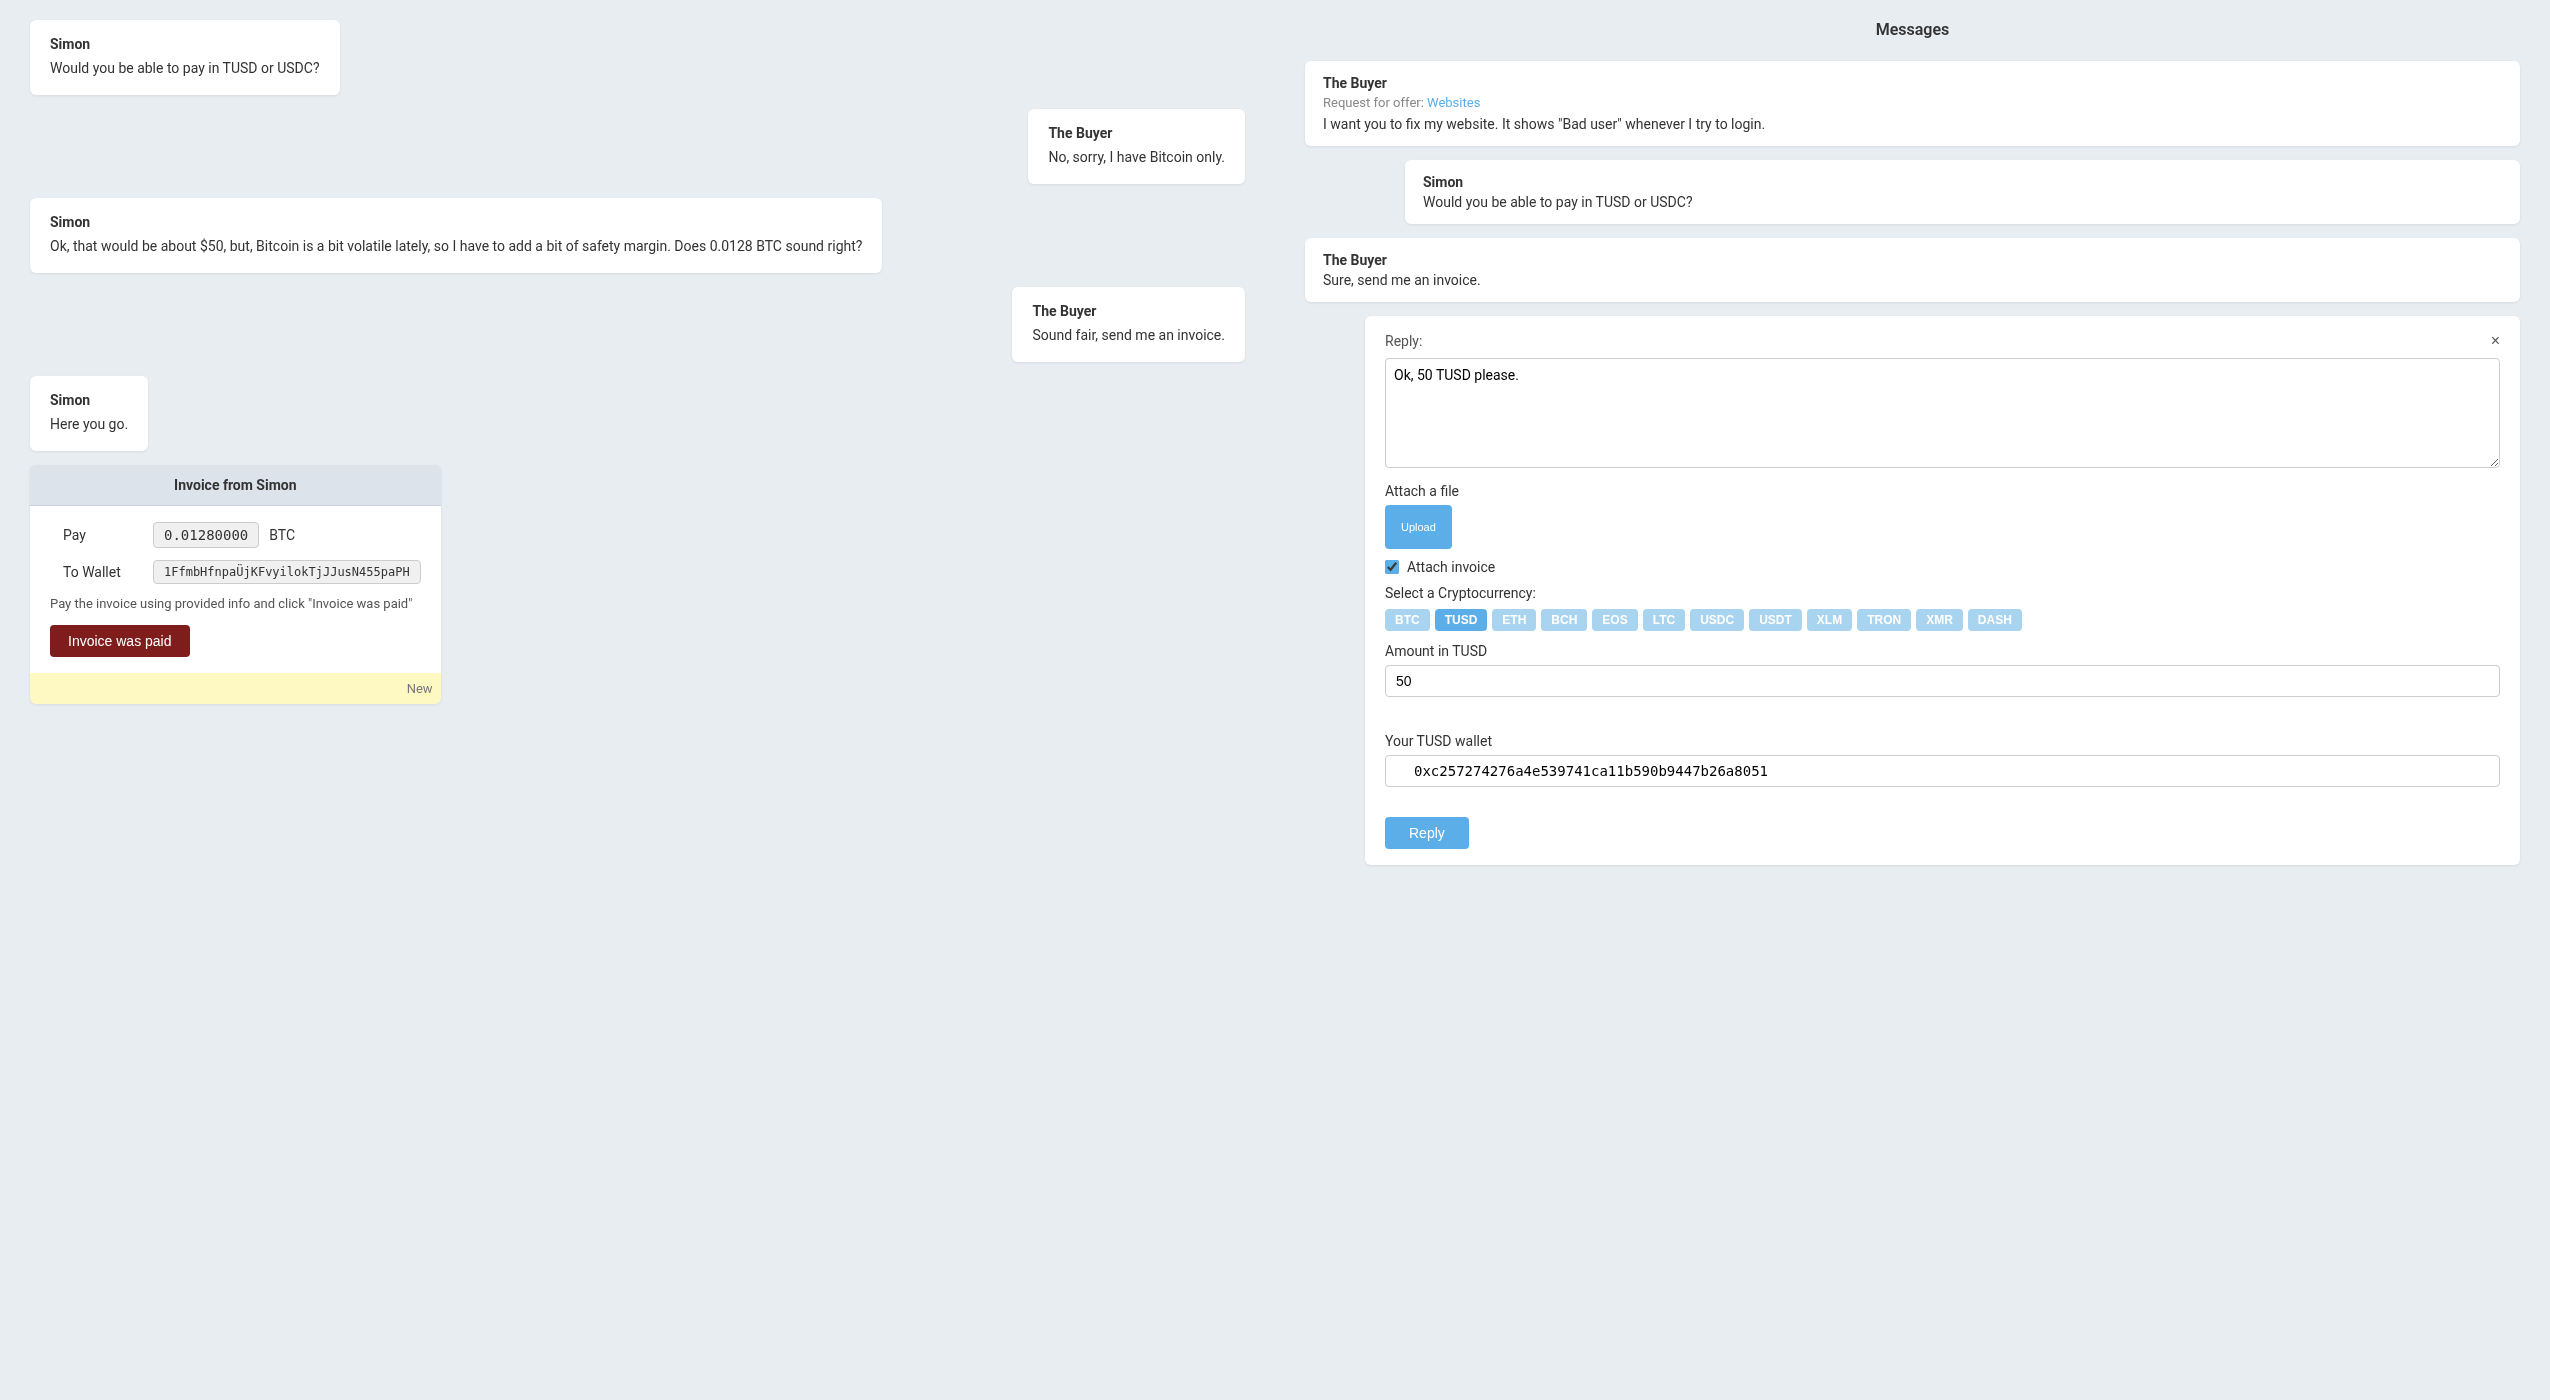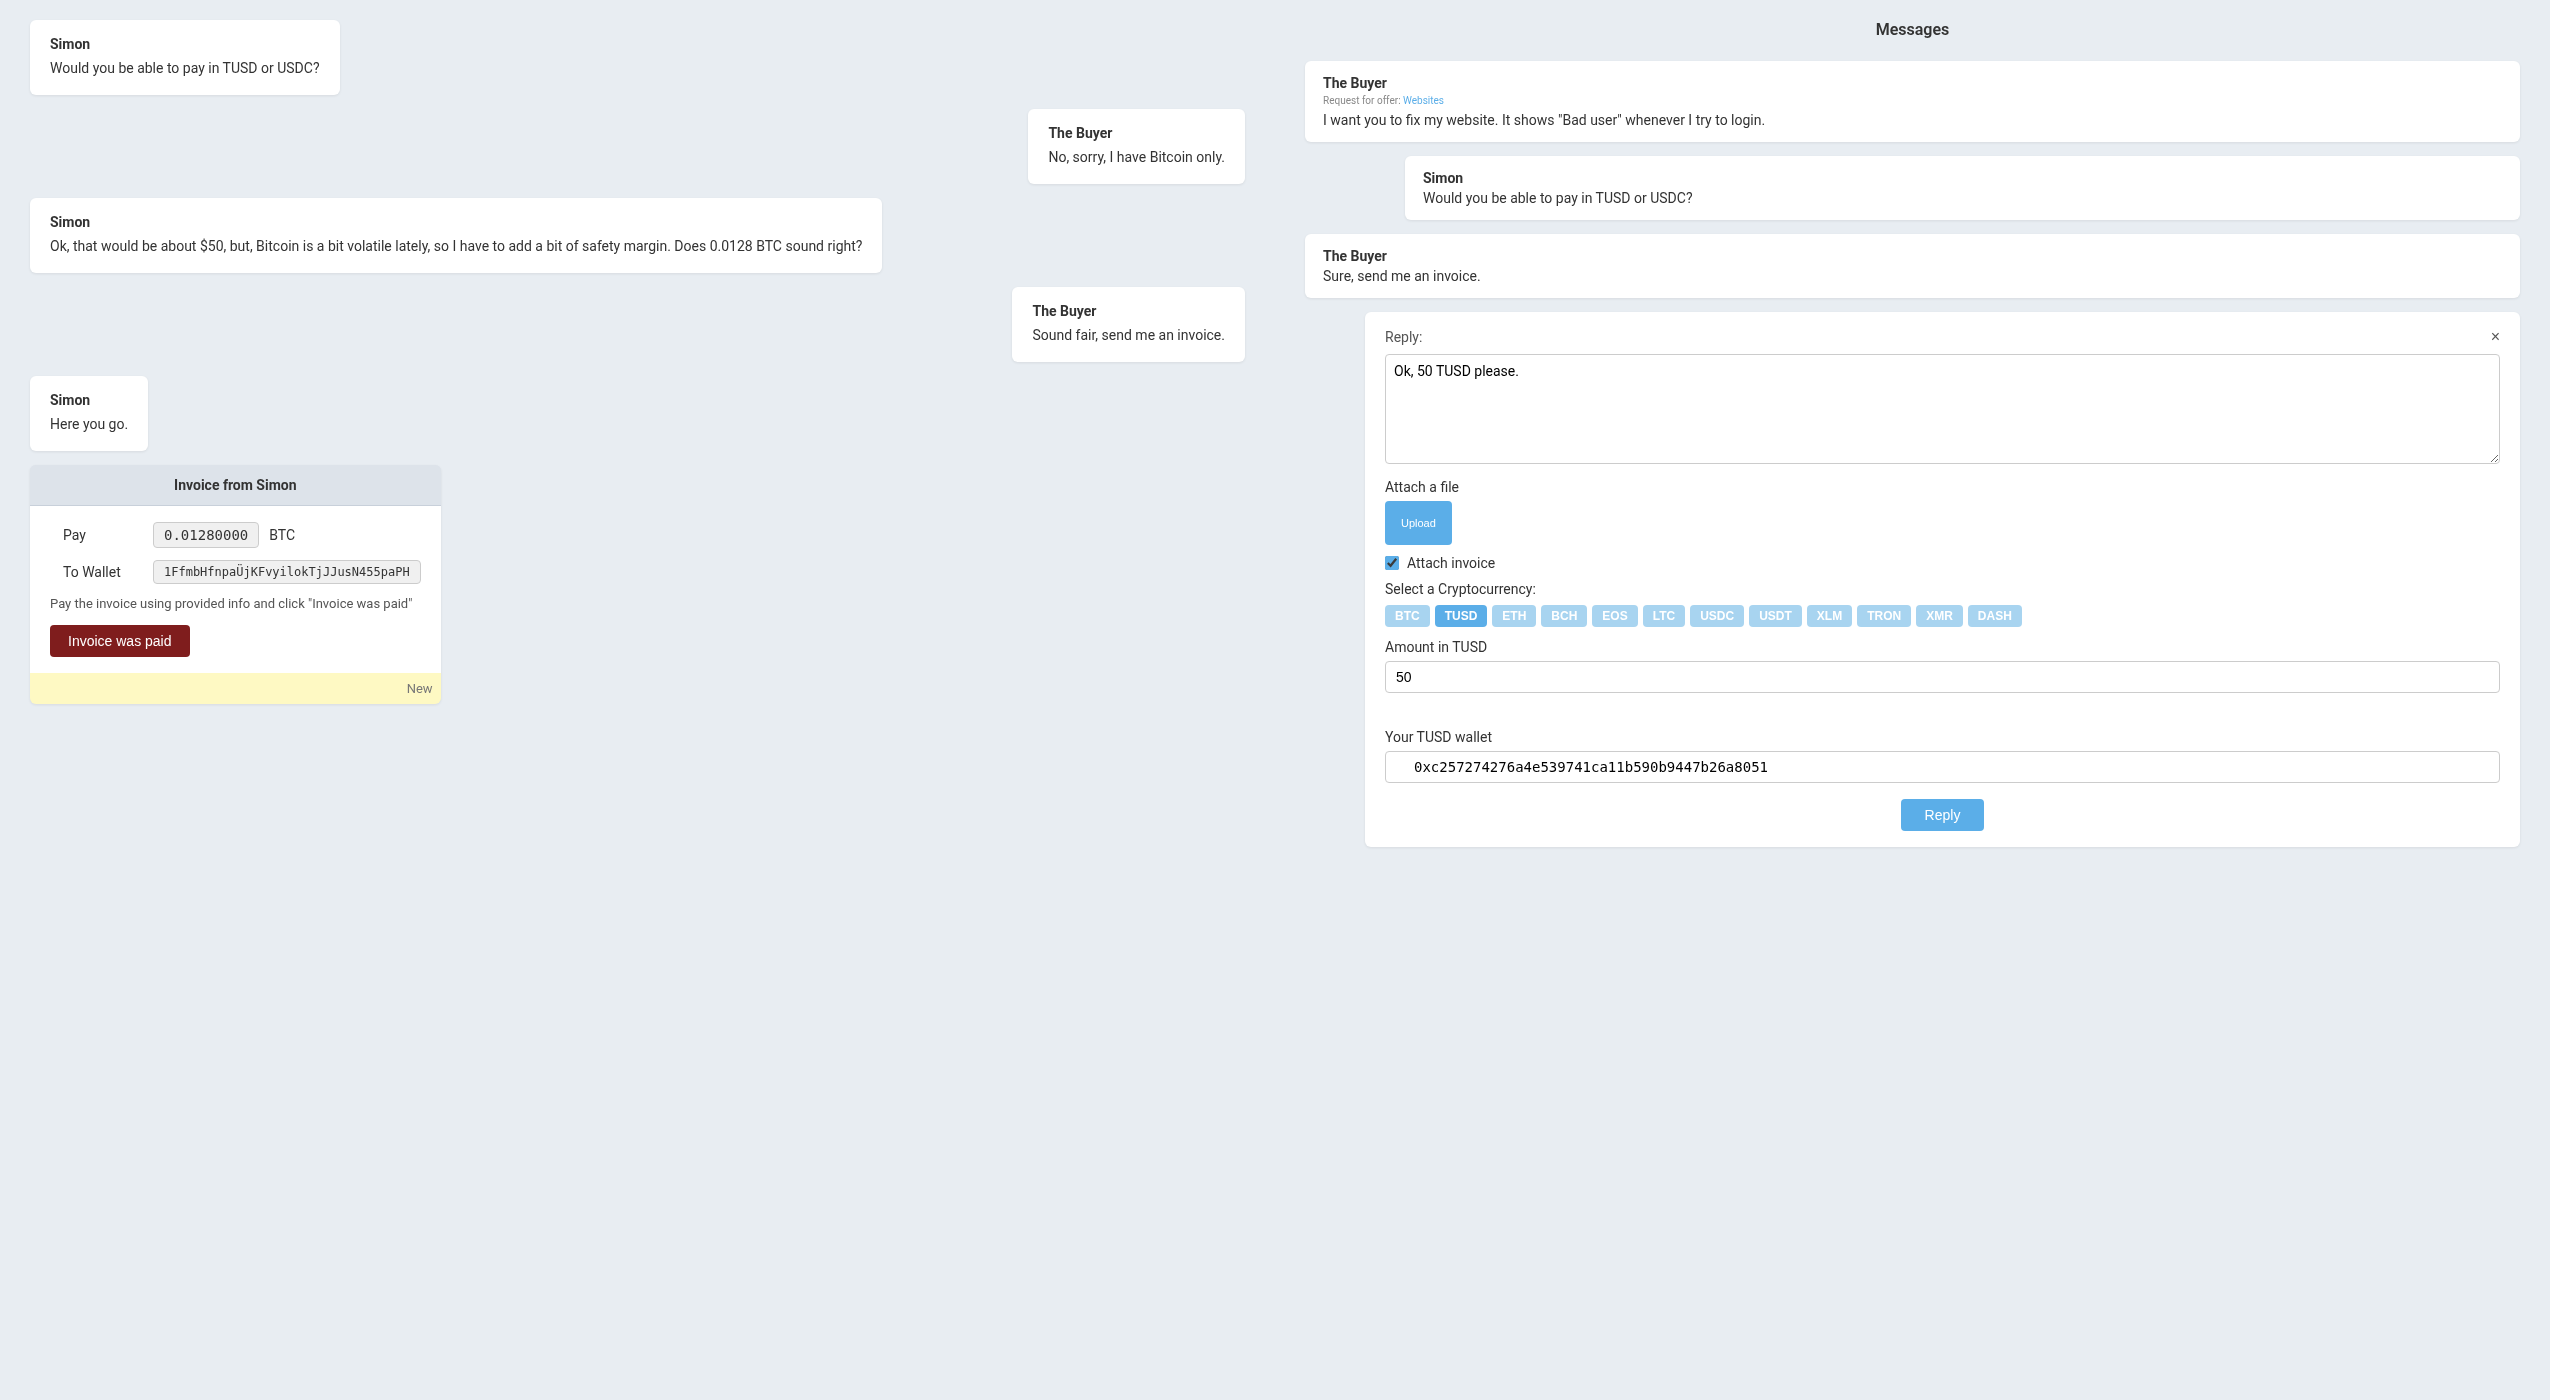--- a/index.html
+++ b/index.html
@@ -142,21 +142,21 @@
       border-radius: 6px;
       padding: 14px 18px;
       box-shadow: 0 1px 3px rgba(0,0,0,0.08);
     }
     .msg-item .msg-sender {
       font-weight: 700;
       font-size: 14px;
       margin-bottom: 4px;
     }
     .msg-item .msg-offer {
-      font-size: 10px;
+      font-size: 13px;
       color: #888;
       margin-bottom: 6px;
     }
     .msg-item .msg-offer a {
       color: #5baee8;
       text-decoration: none;
     }
     .msg-item .msg-text {
       font-size: 14px;
       color: #333;
@@ -298,23 +298,23 @@
     }
     .wallet-input {
       width: 100%;
       border: 1px solid #ccc;
       border-radius: 4px;
       padding: 7px 28px;
       font-size: 14px;
       font-family: monospace;
     }
     .reply-btn-row {
-      margin-top: 16px;
-      display: flex;
-      justify-content: center;
+      margin-top: 30px;
+      display: flex;
+      justify-content: flex-start;
     }
     .reply-submit-btn {
       background: #5baee8;
       color: #fff;
       border: none;
       border-radius: 4px;
       padding: 8px 24px;
       cursor: pointer;
       font-size: 14px;
     }

